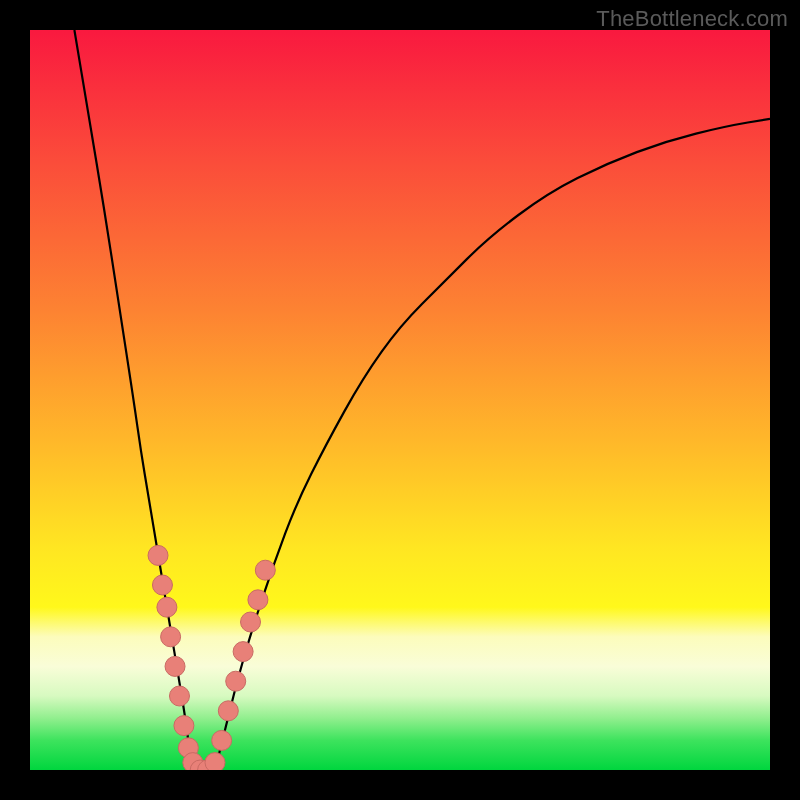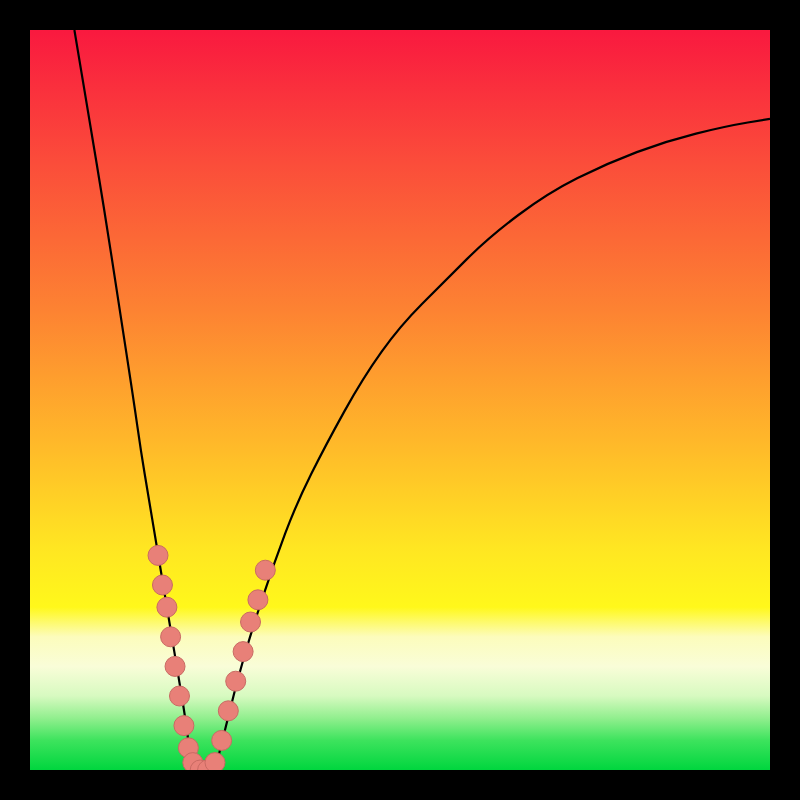--- a/index.html
+++ b/index.html
@@ -80,13 +80,14 @@
           <circle cx="191.66" cy="710.4" r="10" fill="#e88078" stroke="#c96a63" stroke-width="1"></circle>
           <circle cx="198.32000000000002" cy="680.8" r="10" fill="#e88078" stroke="#c96a63" stroke-width="1"></circle>
           <circle cx="205.72000000000003" cy="651.2" r="10" fill="#e88078" stroke="#c96a63" stroke-width="1"></circle>
           <circle cx="213.12000000000003" cy="621.6" r="10" fill="#e88078" stroke="#c96a63" stroke-width="1"></circle>
           <circle cx="220.51999999999998" cy="592" r="10" fill="#e88078" stroke="#c96a63" stroke-width="1"></circle>
           <circle cx="227.92" cy="569.8" r="10" fill="#e88078" stroke="#c96a63" stroke-width="1"></circle>
           <circle cx="235.32" cy="540.2" r="10" fill="#e88078" stroke="#c96a63" stroke-width="1"></circle>
         </g>
     </svg>
   </div>
+  <div class="watermark">TheBottleneck.com</div>
 </div>
 
 </body></html>

